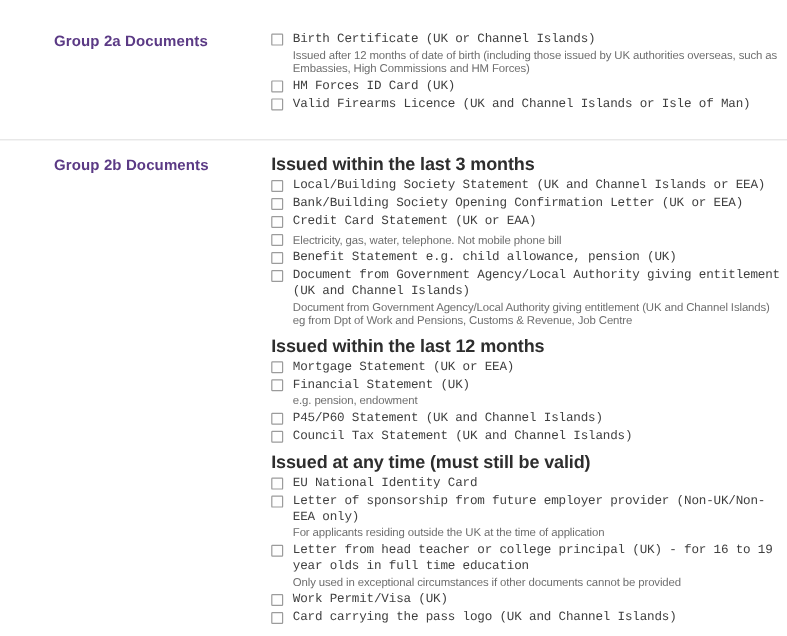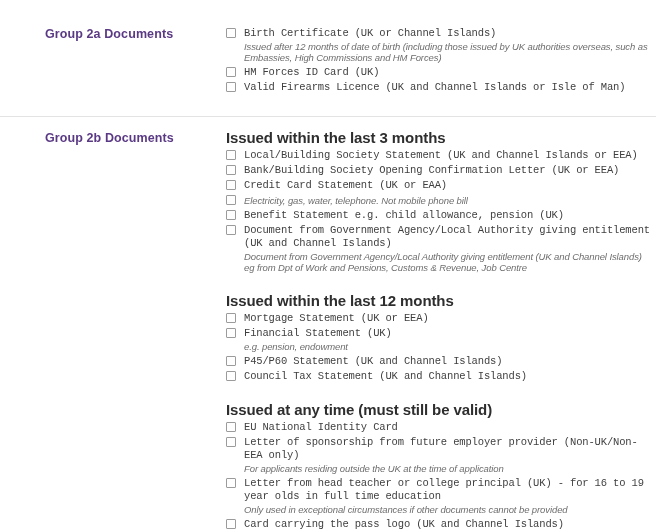--- a/index.html
+++ b/index.html
@@ -13,41 +13,41 @@
   .group-row { display: flex; align-items: flex-start; padding-left: 41px; }
   .group-label {
     flex: 0 0 185px; width: 185px;
     padding-left: 4px;
     font-size: 12.5px; font-weight: bold;
     color: var(--accent, #5b3a85);
     line-height: 14px;
     letter-spacing: 0.1px;
   }
   .group-content { flex: 1 1 auto; padding-right: 6px; }
-  .section + .section { margin-top: 20px; }
+  .section + .section { margin-top: 8px; }
   .section-heading {
     font-size: 15px; font-weight: bold; color: #2e2e2e;
     line-height: 13px; margin-bottom: 5px;
     letter-spacing: -0.1px;
   }
   .item { display: flex; align-items: flex-start; margin-bottom: 2px; }
   .checkbox {
     flex: 0 0 10px; width: 10px; height: 10px;
     border: 1px solid #9b9b9b; border-radius: 1px;
     background: #fefefe;
     margin: 1px 8px 0 0;
     cursor: pointer;
   }
   .item-text { flex: 1 1 auto; min-width: 0; }
   .item-label {
     font-size: 10.5px; color: #3f3f3f;
     line-height: 13px; letter-spacing: -0.15px; font-family: Liberation Mono, monospace;
   }
   .item-desc {
-    font-size: 9.5px; font-style: italic; color: #6e6e6e;
+    font-size: 9.5px; color: #6e6e6e;
     line-height: 11px; letter-spacing: -0.1px;
     margin-top: 1px; margin-bottom: 1px;
   }
   .divider {
     height: 0; border-top: 1px solid #e3e3e3;
     margin: 20px 0 14px 0;
     width: 656px;
   }
 </style>
 </head>
@@ -170,19 +170,25 @@
           <div class="item">
             <span class="checkbox" role="checkbox" aria-checked="false"></span>
             <div class="item-text">
               <div class="item-label">Letter from head teacher or college principal (UK) - for 16 to 19 year olds in full time education</div>
               <div class="item-desc">Only used in exceptional circumstances if other documents cannot be provided</div>
             </div>
           </div>
           <div class="item">
             <span class="checkbox" role="checkbox" aria-checked="false"></span>
             <div class="item-text">
+              <div class="item-label">Work Permit/Visa (UK)</div>
+            </div>
+          </div>
+          <div class="item">
+            <span class="checkbox" role="checkbox" aria-checked="false"></span>
+            <div class="item-text">
               <div class="item-label">Card carrying the pass logo (UK and Channel Islands)</div>
             </div>
           </div>
         </div>
       </div>
     </section>
   </div>
 
 </body></html>

